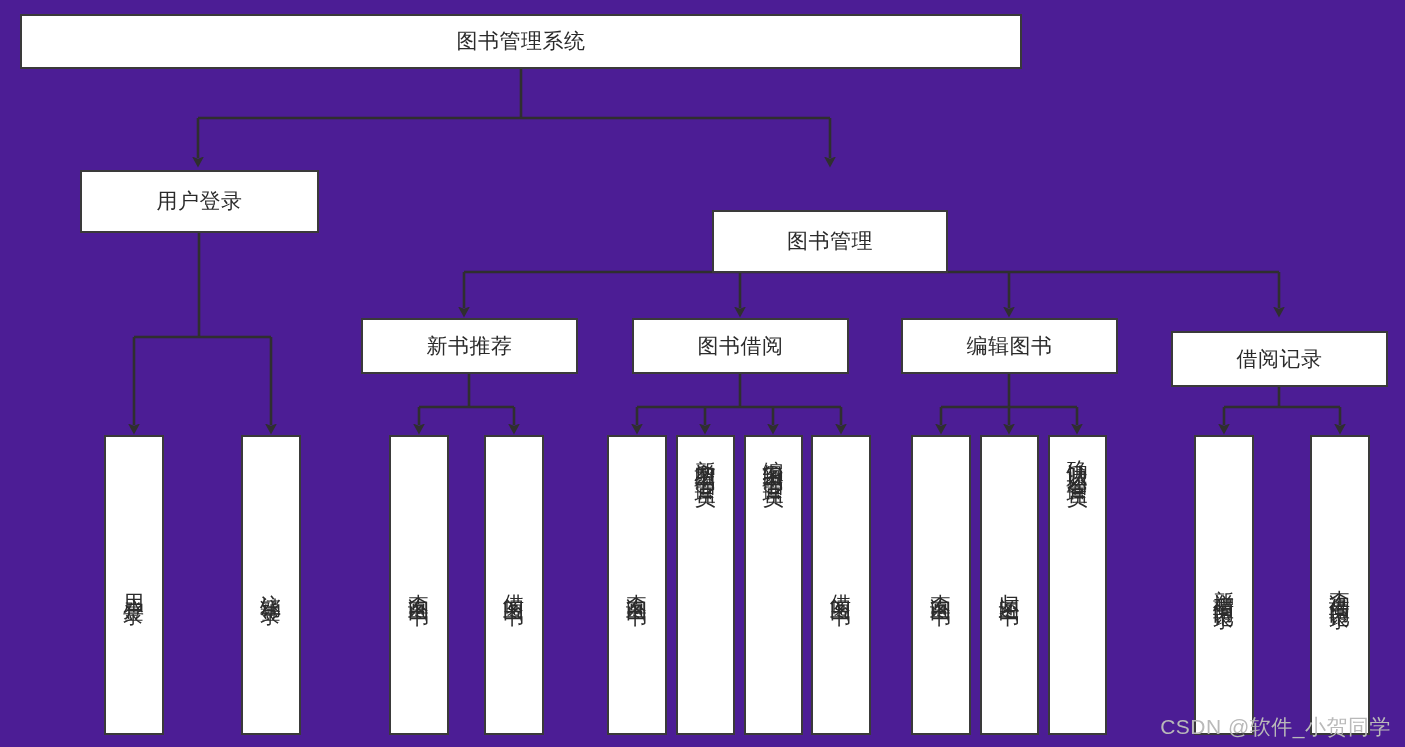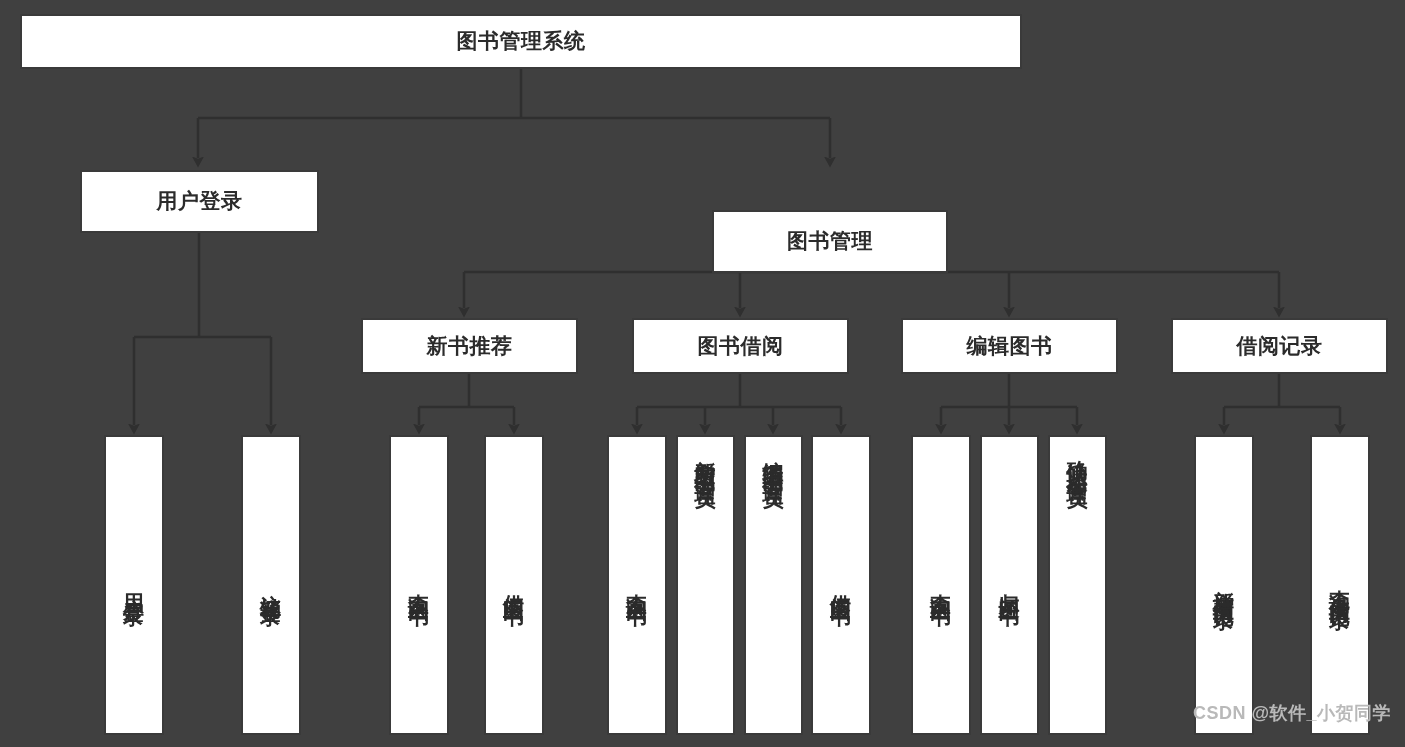--- a/index.html
+++ b/index.html
@@ -4,23 +4,22 @@
 <style>
   html,body{margin:0;padding:0;background:#ffffff;}
   body{
     font-family:"Liberation Sans","DejaVu Sans",sans-serif;
     -webkit-font-smoothing:antialiased;
   }
   #canvas{
     position:relative;
     width:1405px;
     height:747px;
-    background:#404040;
+    background:#4c1d95;
     overflow:hidden;
-    font-weight:bold;
   }
   svg#wires{
     position:absolute;
     left:0;top:0;
     width:1405px;height:747px;
     pointer-events:none;
   }
   .node{
     position:absolute;
     box-sizing:border-box;
@@ -53,22 +52,22 @@
     line-height:1;
     white-space:nowrap;
   }
   .node.vert.centered{
     align-items:center;
     padding-top:0;
   }
   #watermark{
     position:absolute;
     right:14px;
-    bottom:22px;
-    font-size:18px;
+    bottom:6px;
+    font-size:21px;
     color:#b9b9b9;
     letter-spacing:0.5px;
     white-space:nowrap;
     user-select:none;
   }
 </style>
 </head>
 <body>
 
 <div id="canvas">
@@ -140,21 +139,21 @@
   </div>
 
   <div class="node horiz" style="left:632px;top:318px;width:217px;height:56px;">
     <span class="label">图书借阅</span>
   </div>
 
   <div class="node horiz" style="left:901px;top:318px;width:217px;height:56px;">
     <span class="label">编辑图书</span>
   </div>
 
-  <div class="node horiz" style="left:1171px;top:318px;width:217px;height:56px;">
+  <div class="node horiz" style="left:1171px;top:331px;width:217px;height:56px;">
     <span class="label">借阅记录</span>
   </div>
 
   <div class="node vert centered" style="left:104px;top:435px;width:60px;height:300px;">
     <span class="label">用户登录</span>
   </div>
 
   <div class="node vert centered" style="left:241px;top:435px;width:60px;height:300px;">
     <span class="label">注销登录</span>
   </div>

